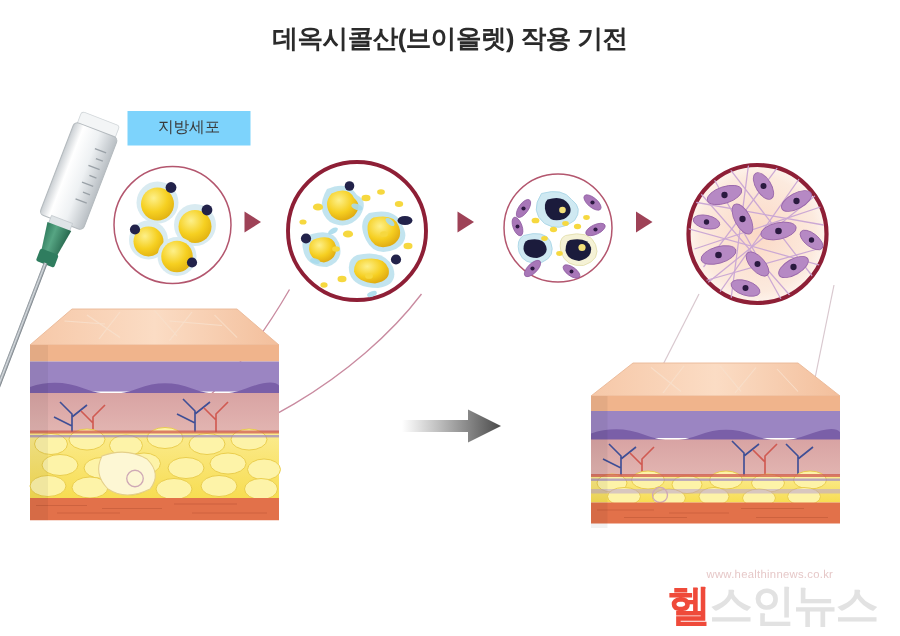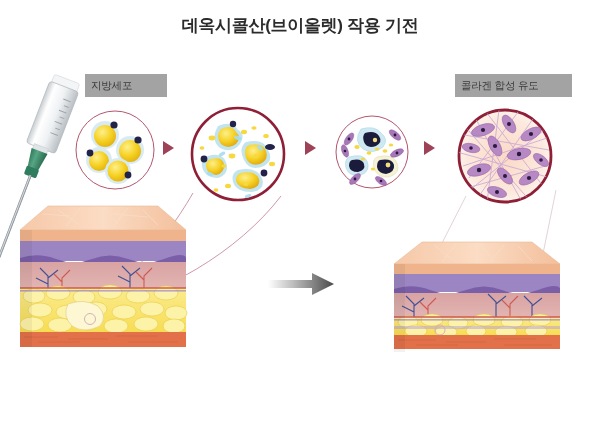--- a/index.html
+++ b/index.html
@@ -14,23 +14,24 @@
   .abs{position:absolute;}
 
   
   #title{
     left:0;top:14px;width:600px;text-align:center;
     font-size:17px;font-weight:bold;color:#2b2b2b;letter-spacing:-0.3px;
   }
 
   
   .chip{
-    background:#a3a3a3;
+    background:#7dd3fc;
     color:#3a3a3a;
     font-size:10.5px;
+    text-align:center;
     line-height:13px;
     padding:5px 6px;
     white-space:pre-line;
     letter-spacing:-0.2px;
   }
 
   
   .tri{
     width:0;height:0;
     border-top:7px solid transparent;
@@ -61,21 +62,20 @@
 <body>
 
 <div id="stage">
 
   <div class="abs" id="title">데옥시콜산(브이올렛) 작용 기전</div>
 
   <div class="abs chip" style="left:85px;top:74px;width:70px;">지방세포</div>
 
 
 
-  <div class="abs chip" style="left:455px;top:74px;width:105px;">콜라겐 합성 유도</div>
 
   <div class="abs tri" style="left:163px;top:141px;"></div>
   <div class="abs tri" style="left:305px;top:141px;"></div>
   <div class="abs tri" style="left:424px;top:141px;"></div>
 
   <svg class="abs" style="left:0;top:0;width:600px;height:424px;">
     <defs>
       <linearGradient id="coneGradL" x1="0" y1="0" x2="0" y2="1">
         <stop offset="0%" stop-color="#ffffff" stop-opacity="0.0"></stop>
         <stop offset="100%" stop-color="#ffffff" stop-opacity="0.55"></stop>
@@ -497,14 +497,18 @@
     <defs>
       <linearGradient id="arrG" x1="0" y1="0" x2="1" y2="0">
         <stop offset="0%" stop-color="#ffffff"></stop>
         <stop offset="35%" stop-color="#c2c2c2"></stop>
         <stop offset="100%" stop-color="#4a4a4a"></stop>
       </linearGradient>
     </defs>
     <path d="M 0 8 L 44 8 L 44 1 L 66 12 L 44 23 L 44 16 L 0 16 Z" fill="url(#arrG)"></path>
   </svg>
 
+  <div class="abs" id="wm">
+    <div id="wm-url">www.healthinnews.co.kr</div>
+    <div id="wm-text"><span class="hot">헬</span><span>스인뉴스</span></div>
+  </div>
 
 </div>
 
 </body></html>

